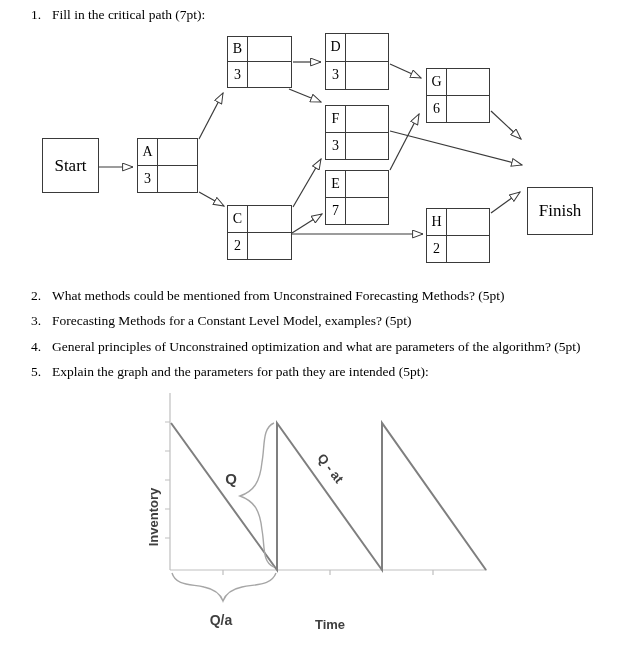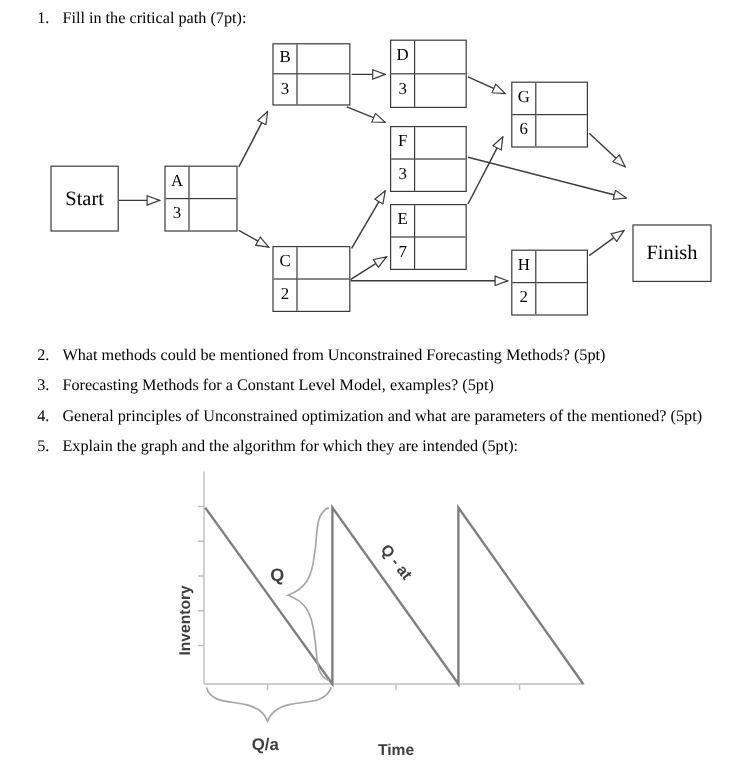--- a/index.html
+++ b/index.html
@@ -142,20 +142,20 @@
   <div class="qrow" style="top:288px;">
     <span class="qnum">2.</span>
     <span class="qtext">What methods could be mentioned from Unconstrained Forecasting Methods? (5pt)</span>
   </div>
   <div class="qrow" style="top:313px;">
     <span class="qnum">3.</span>
     <span class="qtext">Forecasting Methods for a Constant Level Model, examples? (5pt)</span>
   </div>
   <div class="qrow" style="top:339px;">
     <span class="qnum">4.</span>
-    <span class="qtext">General principles of Unconstrained optimization and what are parameters of the mentioned? (5pt)</span>
+    <span class="qtext">General principles of Unconstrained optimization and what are parameters of the algorithm? (5pt)</span>
   </div>
   <div class="qrow" style="top:364px;">
     <span class="qnum">5.</span>
-    <span class="qtext">Explain the graph and the algorithm for which they are intended (5pt):</span>
+    <span class="qtext">Explain the graph and the parameters for path they are intended (5pt):</span>
   </div>
 
 </div>
 
 </body></html>

